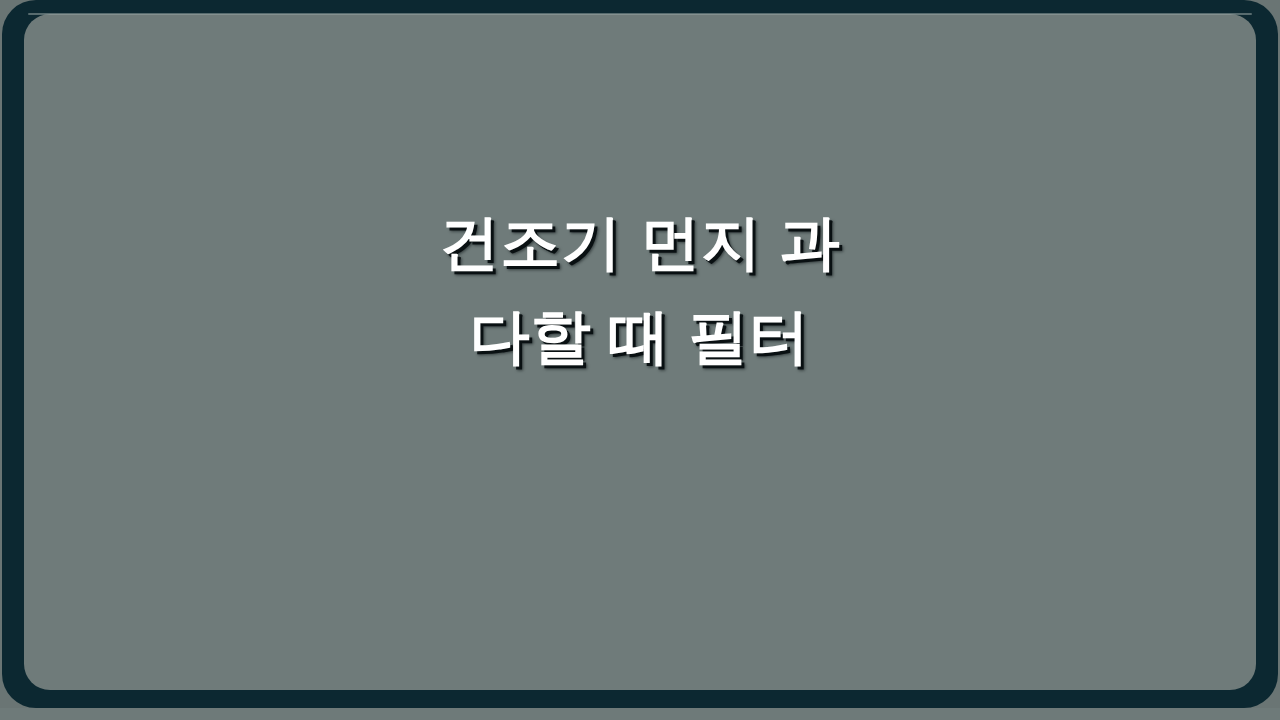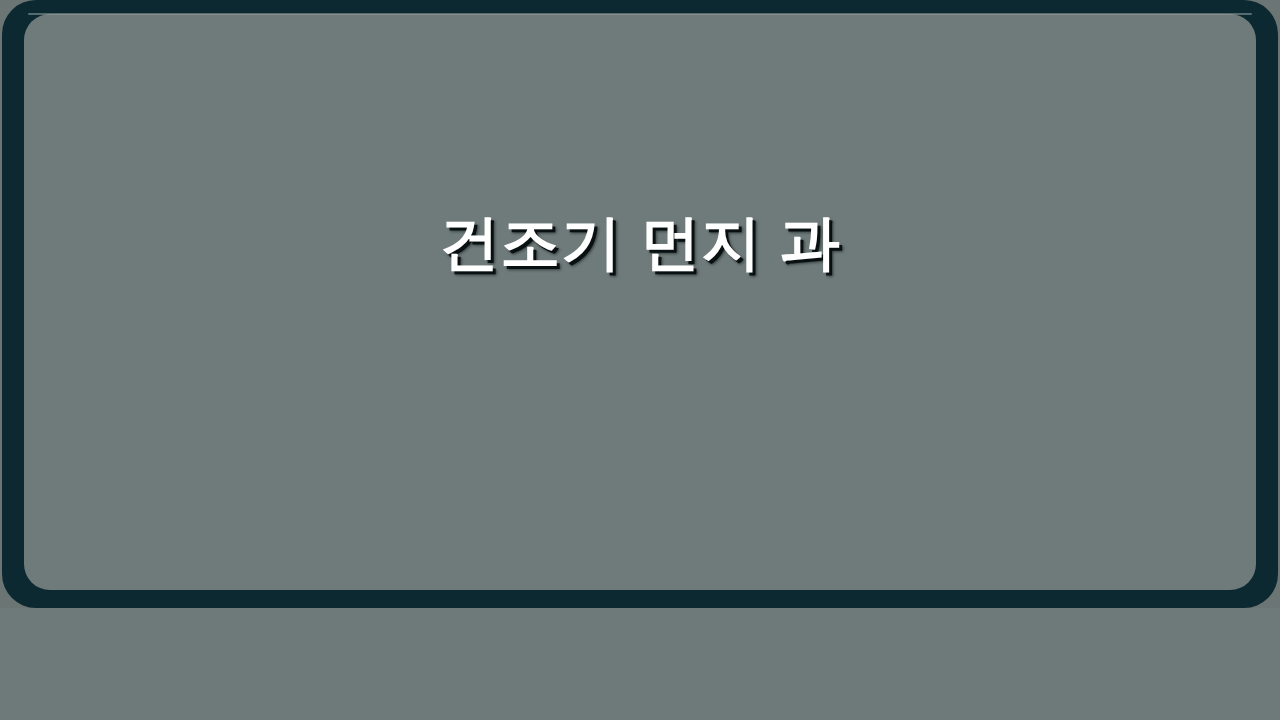--- a/index.html
+++ b/index.html
@@ -4,21 +4,21 @@
 <style>
   html, body {
     margin: 0;
     padding: 0;
     background: #6e7a79;
   }
 
   .screen {
     position: relative;
     width: 1280px;
-    height: 608px;
+    height: 708px;
     overflow: hidden;
     background: #e5e5e5;
     font-family: "Liberation Sans", "DejaVu Sans", sans-serif;
   }
 
   
   .outer-edge {
     position: absolute;
     inset: 0;
     background: #6a7574;
@@ -92,17 +92,18 @@
 
   <div class="outer-edge"></div>
 
   <div class="frame">
 
     <div class="canvas"></div>
     <div class="inner-highlight"></div>
 
     <div class="title-block">
       <div class="title-line">건조기 먼지 과</div>
+      <div class="title-line">다할 때 필터</div>
     </div>
 
   </div>
 
 </div>
 
 </body></html>

